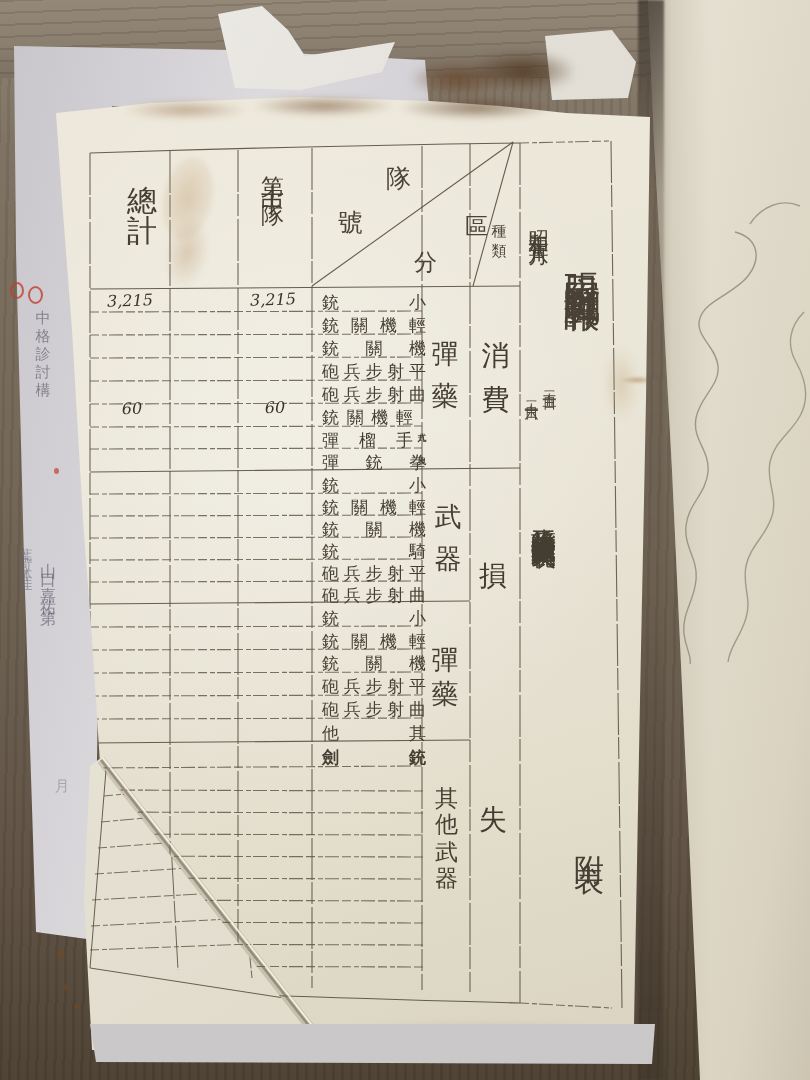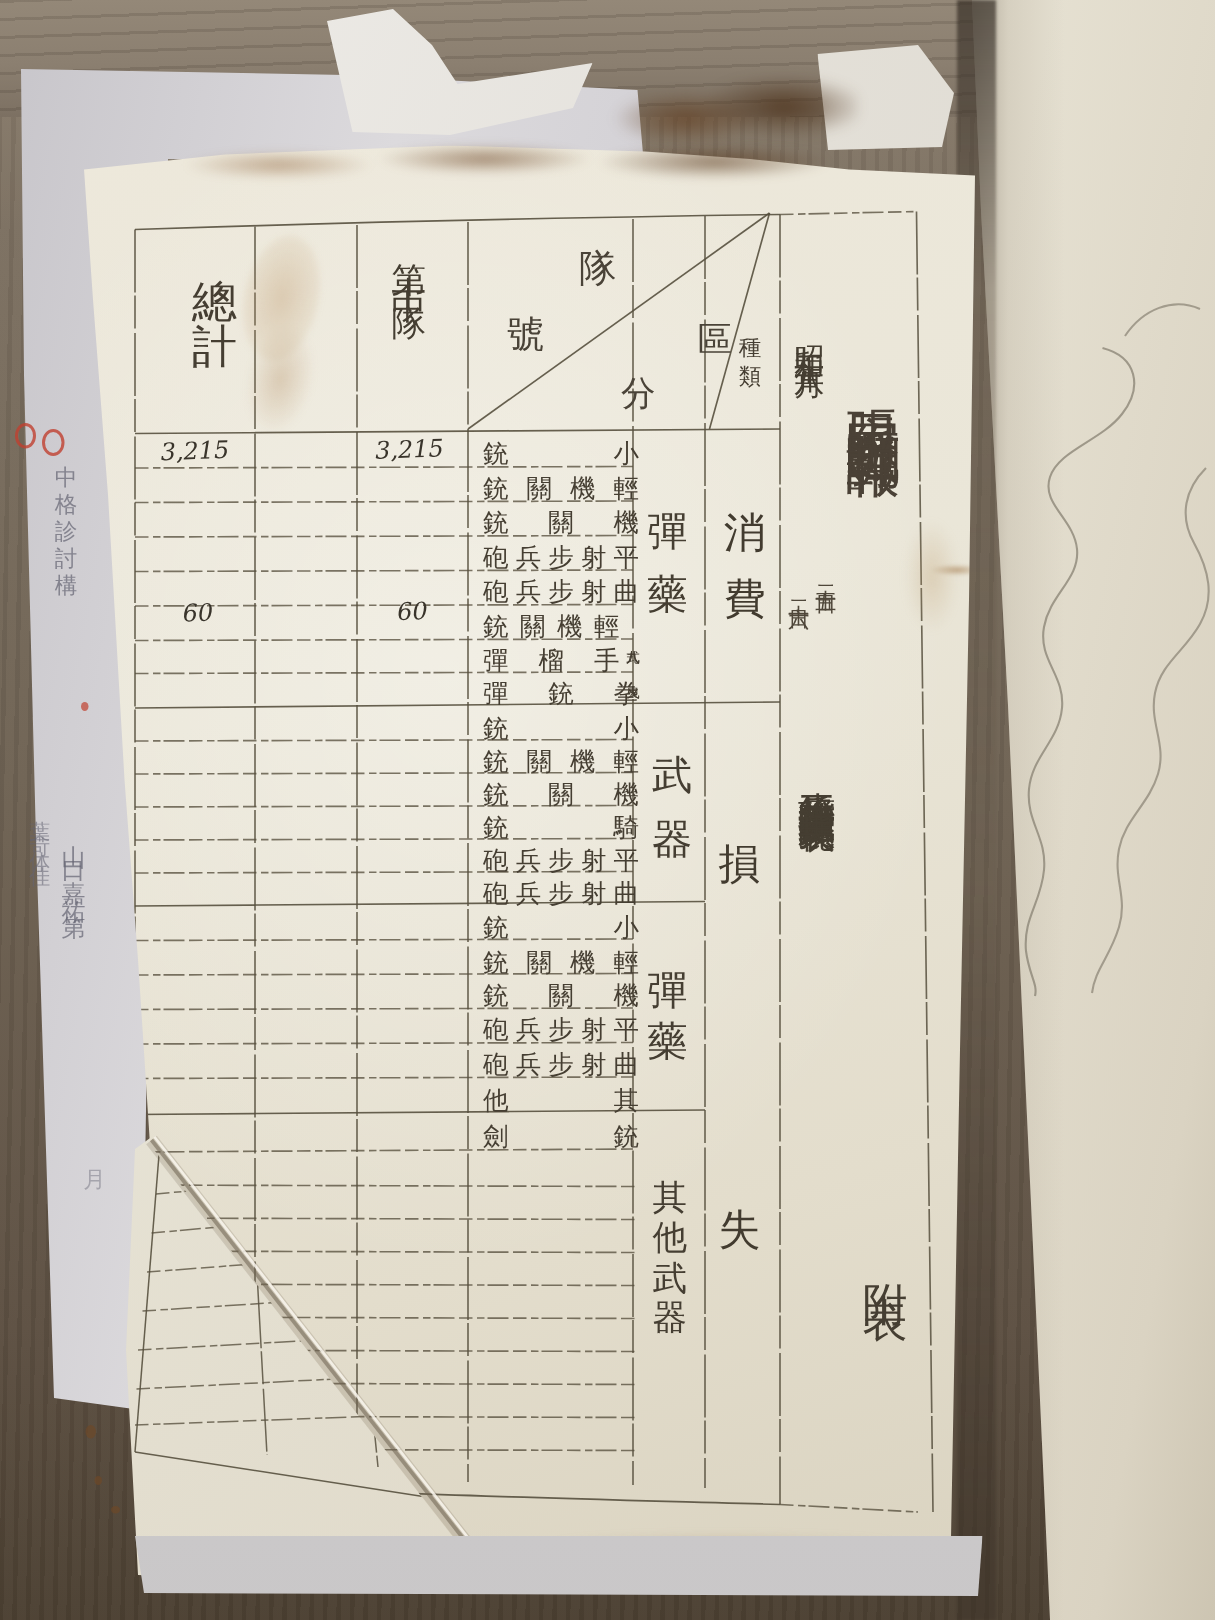--- a/index.html
+++ b/index.html
@@ -274,21 +274,21 @@
       </div>
     <div class="abs row-label" style="top:673px;">
         <span class="main">砲兵步射平</span>
       </div>
     <div class="abs row-label" style="top:696px;">
         <span class="main">砲兵步射曲</span>
       </div>
     <div class="abs row-label" style="top:720px;">
         <span class="main">他其</span>
       </div>
-    <div class="abs row-label" style="top:744px;">
+    <div class="abs row-label" style="top:744px;font-weight:bold;">
         <span class="main">劍銃</span>
       </div>
 
     <span class="abs num" style="left:98px;top:291px;width:64px;">3,215</span>
     <span class="abs num" style="left:240px;top:290px;width:66px;">3,215</span>
     <span class="abs num" style="left:104px;top:399px;width:56px;">60</span>
     <span class="abs num" style="left:247px;top:398px;width:56px;">60</span>
 
     <span class="abs v date-line" style="left:526px;top:214px;">昭和十二年八月</span>
     <span class="abs v date-day" style="left:540px;top:380px;">二十五日</span>

